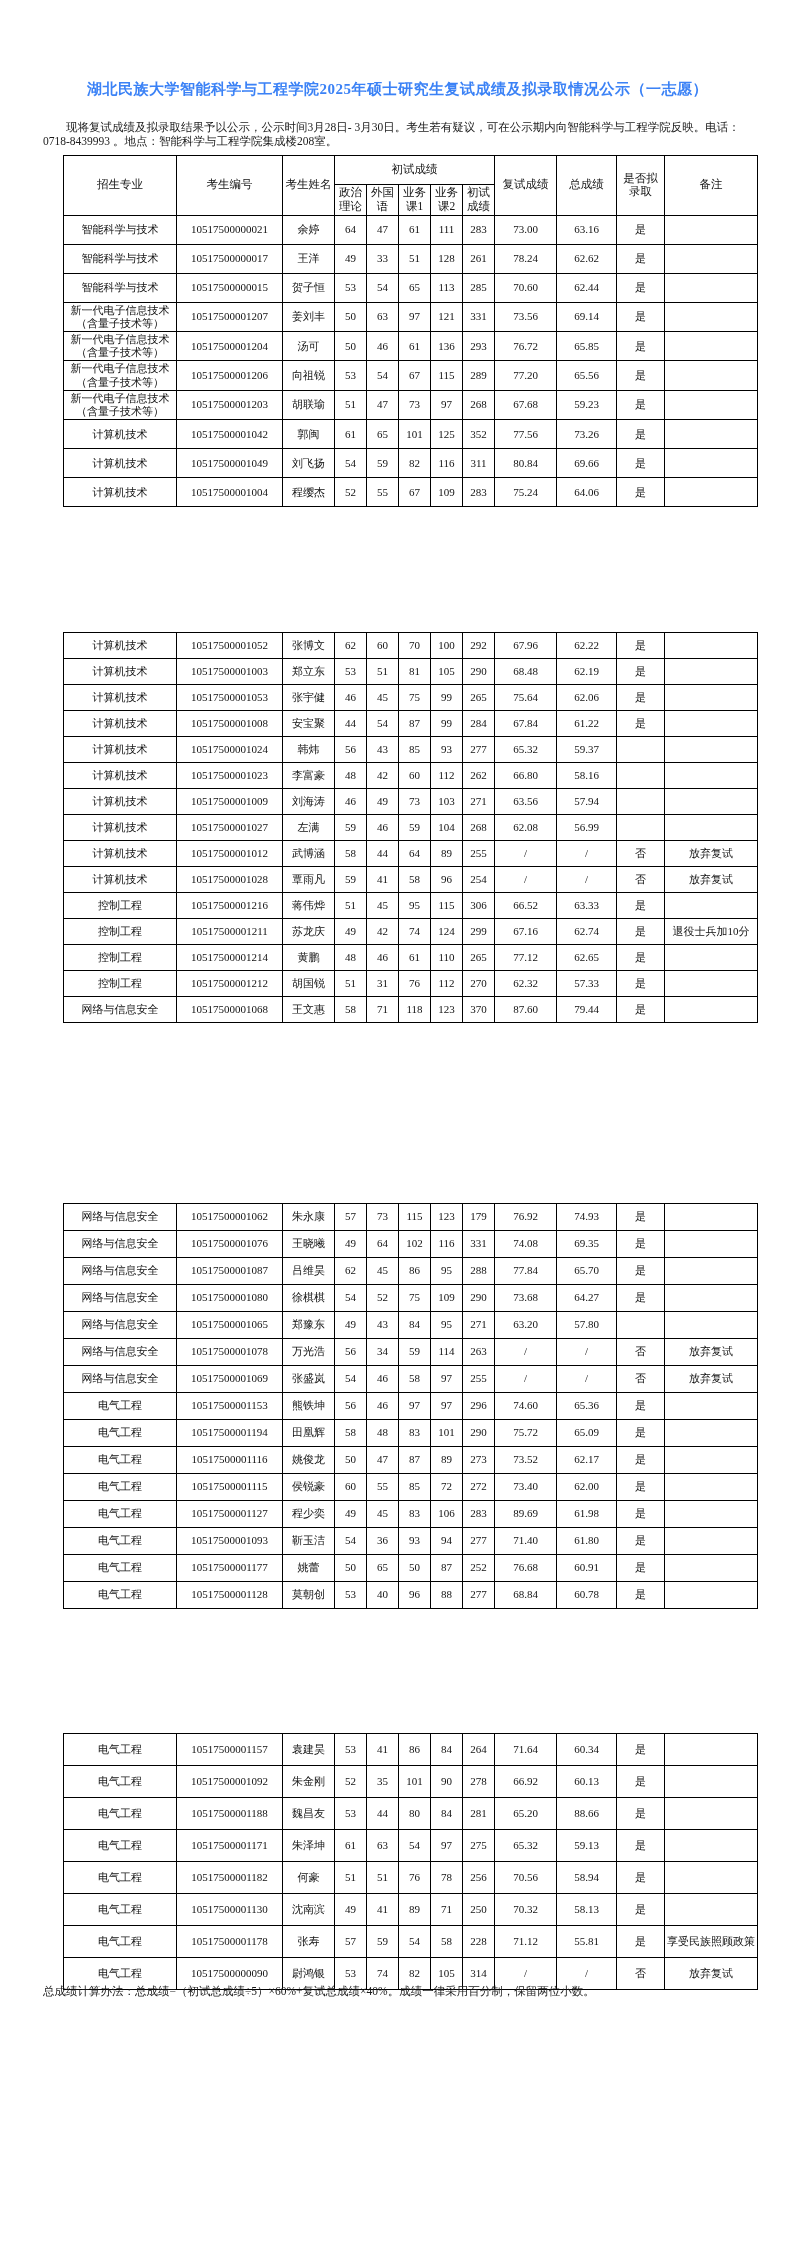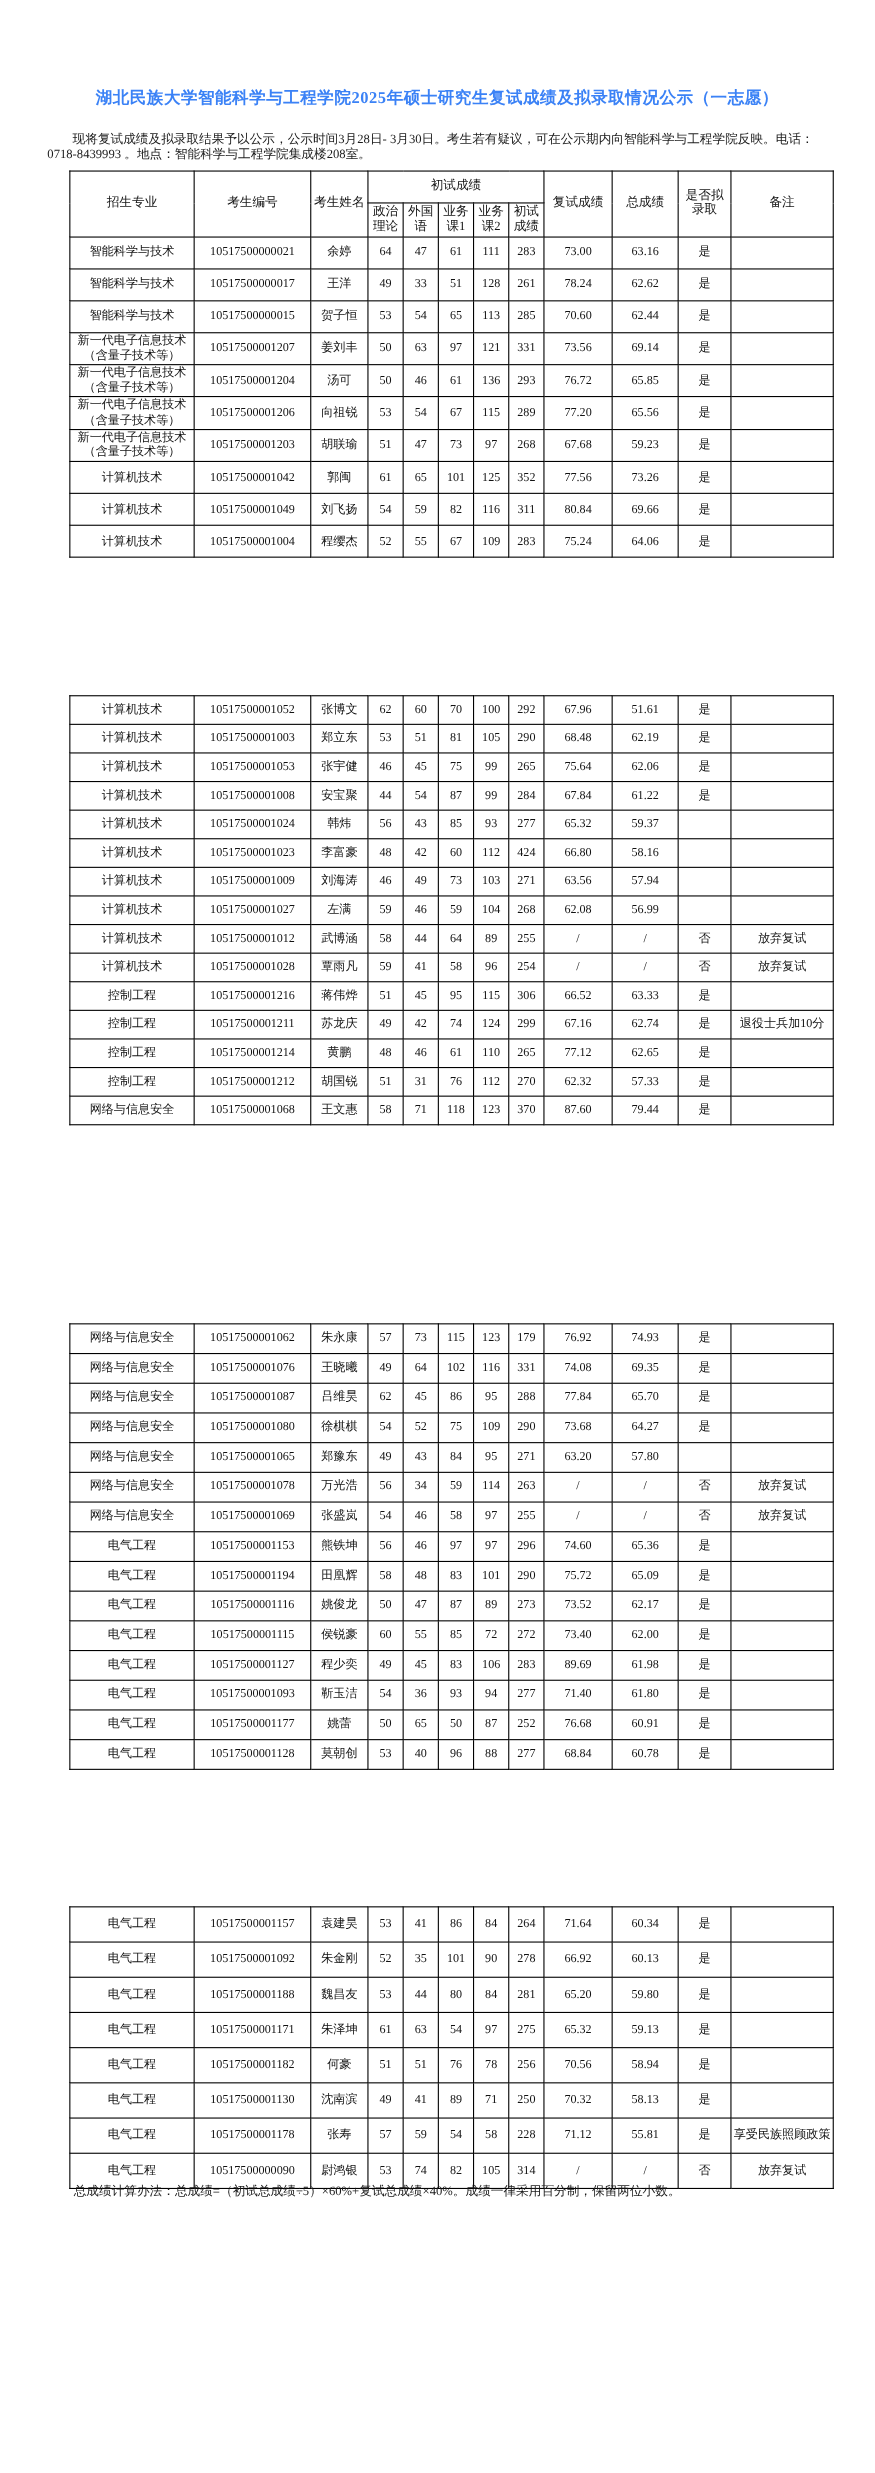--- a/index.html
+++ b/index.html
@@ -23,21 +23,21 @@
     overflow:hidden;word-break:break-all;color:#121212;
   }
   th{font-size:11.5px;}
   .c-major{width:113px}.c-id{width:106px}.c-name{width:52px}.c-s{width:32px}
   .c-retest{width:62px}.c-total{width:60px}.c-adm{width:48px}.c-remark{width:93px}
   .tbl1 td{height:26px;}
   .tbl2 td{height:23px;}
   .tbl3 td{height:24px;}
   .tbl4 td{height:29px;}
   .tbl1 th{height:26px;}
-  .footer-note{position:absolute;top:1984px;left:43px;width:720px;font-size:11.5px;color:#1a1a1a;margin-left:24px;}
+  .footer-note{position:absolute;top:1984px;left:43px;width:720px;font-size:11.5px;color:#1a1a1a;}
 </style>
 </head>
 <body>
 
 <div class="title">湖北民族大学智能科学与工程学院2025年硕士研究生复试成绩及拟录取情况公示（一志愿）</div>
 
 <div class="intro-line intro-1">现将复试成绩及拟录取结果予以公示，公示时间3月28日- 3月30日。考生若有疑议，可在公示期内向智能科学与工程学院反映。电话：</div>
 <div class="intro-line intro-2">0718-8439993 。地点：智能科学与工程学院集成楼208室。</div>
 
 <div class="block b1">
@@ -240,21 +240,21 @@
         <tr>
           <td>计算机技术</td>
           <td>10517500001052</td>
           <td>张博文</td>
           <td>62</td>
           <td>60</td>
           <td>70</td>
           <td>100</td>
           <td>292</td>
           <td>67.96</td>
-          <td>51.61</td>
+          <td>62.22</td>
           <td>是</td>
           <td></td>
         </tr>
         <tr>
           <td>计算机技术</td>
           <td>10517500001003</td>
           <td>郑立东</td>
           <td>53</td>
           <td>51</td>
           <td>81</td>
@@ -308,21 +308,21 @@
           <td></td>
         </tr>
         <tr>
           <td>计算机技术</td>
           <td>10517500001023</td>
           <td>李富豪</td>
           <td>48</td>
           <td>42</td>
           <td>60</td>
           <td>112</td>
-          <td>424</td>
+          <td>262</td>
           <td>66.80</td>
           <td>58.16</td>
           <td></td>
           <td></td>
         </tr>
         <tr>
           <td>计算机技术</td>
           <td>10517500001009</td>
           <td>刘海涛</td>
           <td>46</td>
@@ -730,21 +730,21 @@
         <tr>
           <td>电气工程</td>
           <td>10517500001188</td>
           <td>魏昌友</td>
           <td>53</td>
           <td>44</td>
           <td>80</td>
           <td>84</td>
           <td>281</td>
           <td>65.20</td>
-          <td>59.80</td>
+          <td>88.66</td>
           <td>是</td>
           <td></td>
         </tr>
         <tr>
           <td>电气工程</td>
           <td>10517500001171</td>
           <td>朱泽坤</td>
           <td>61</td>
           <td>63</td>
           <td>54</td>

